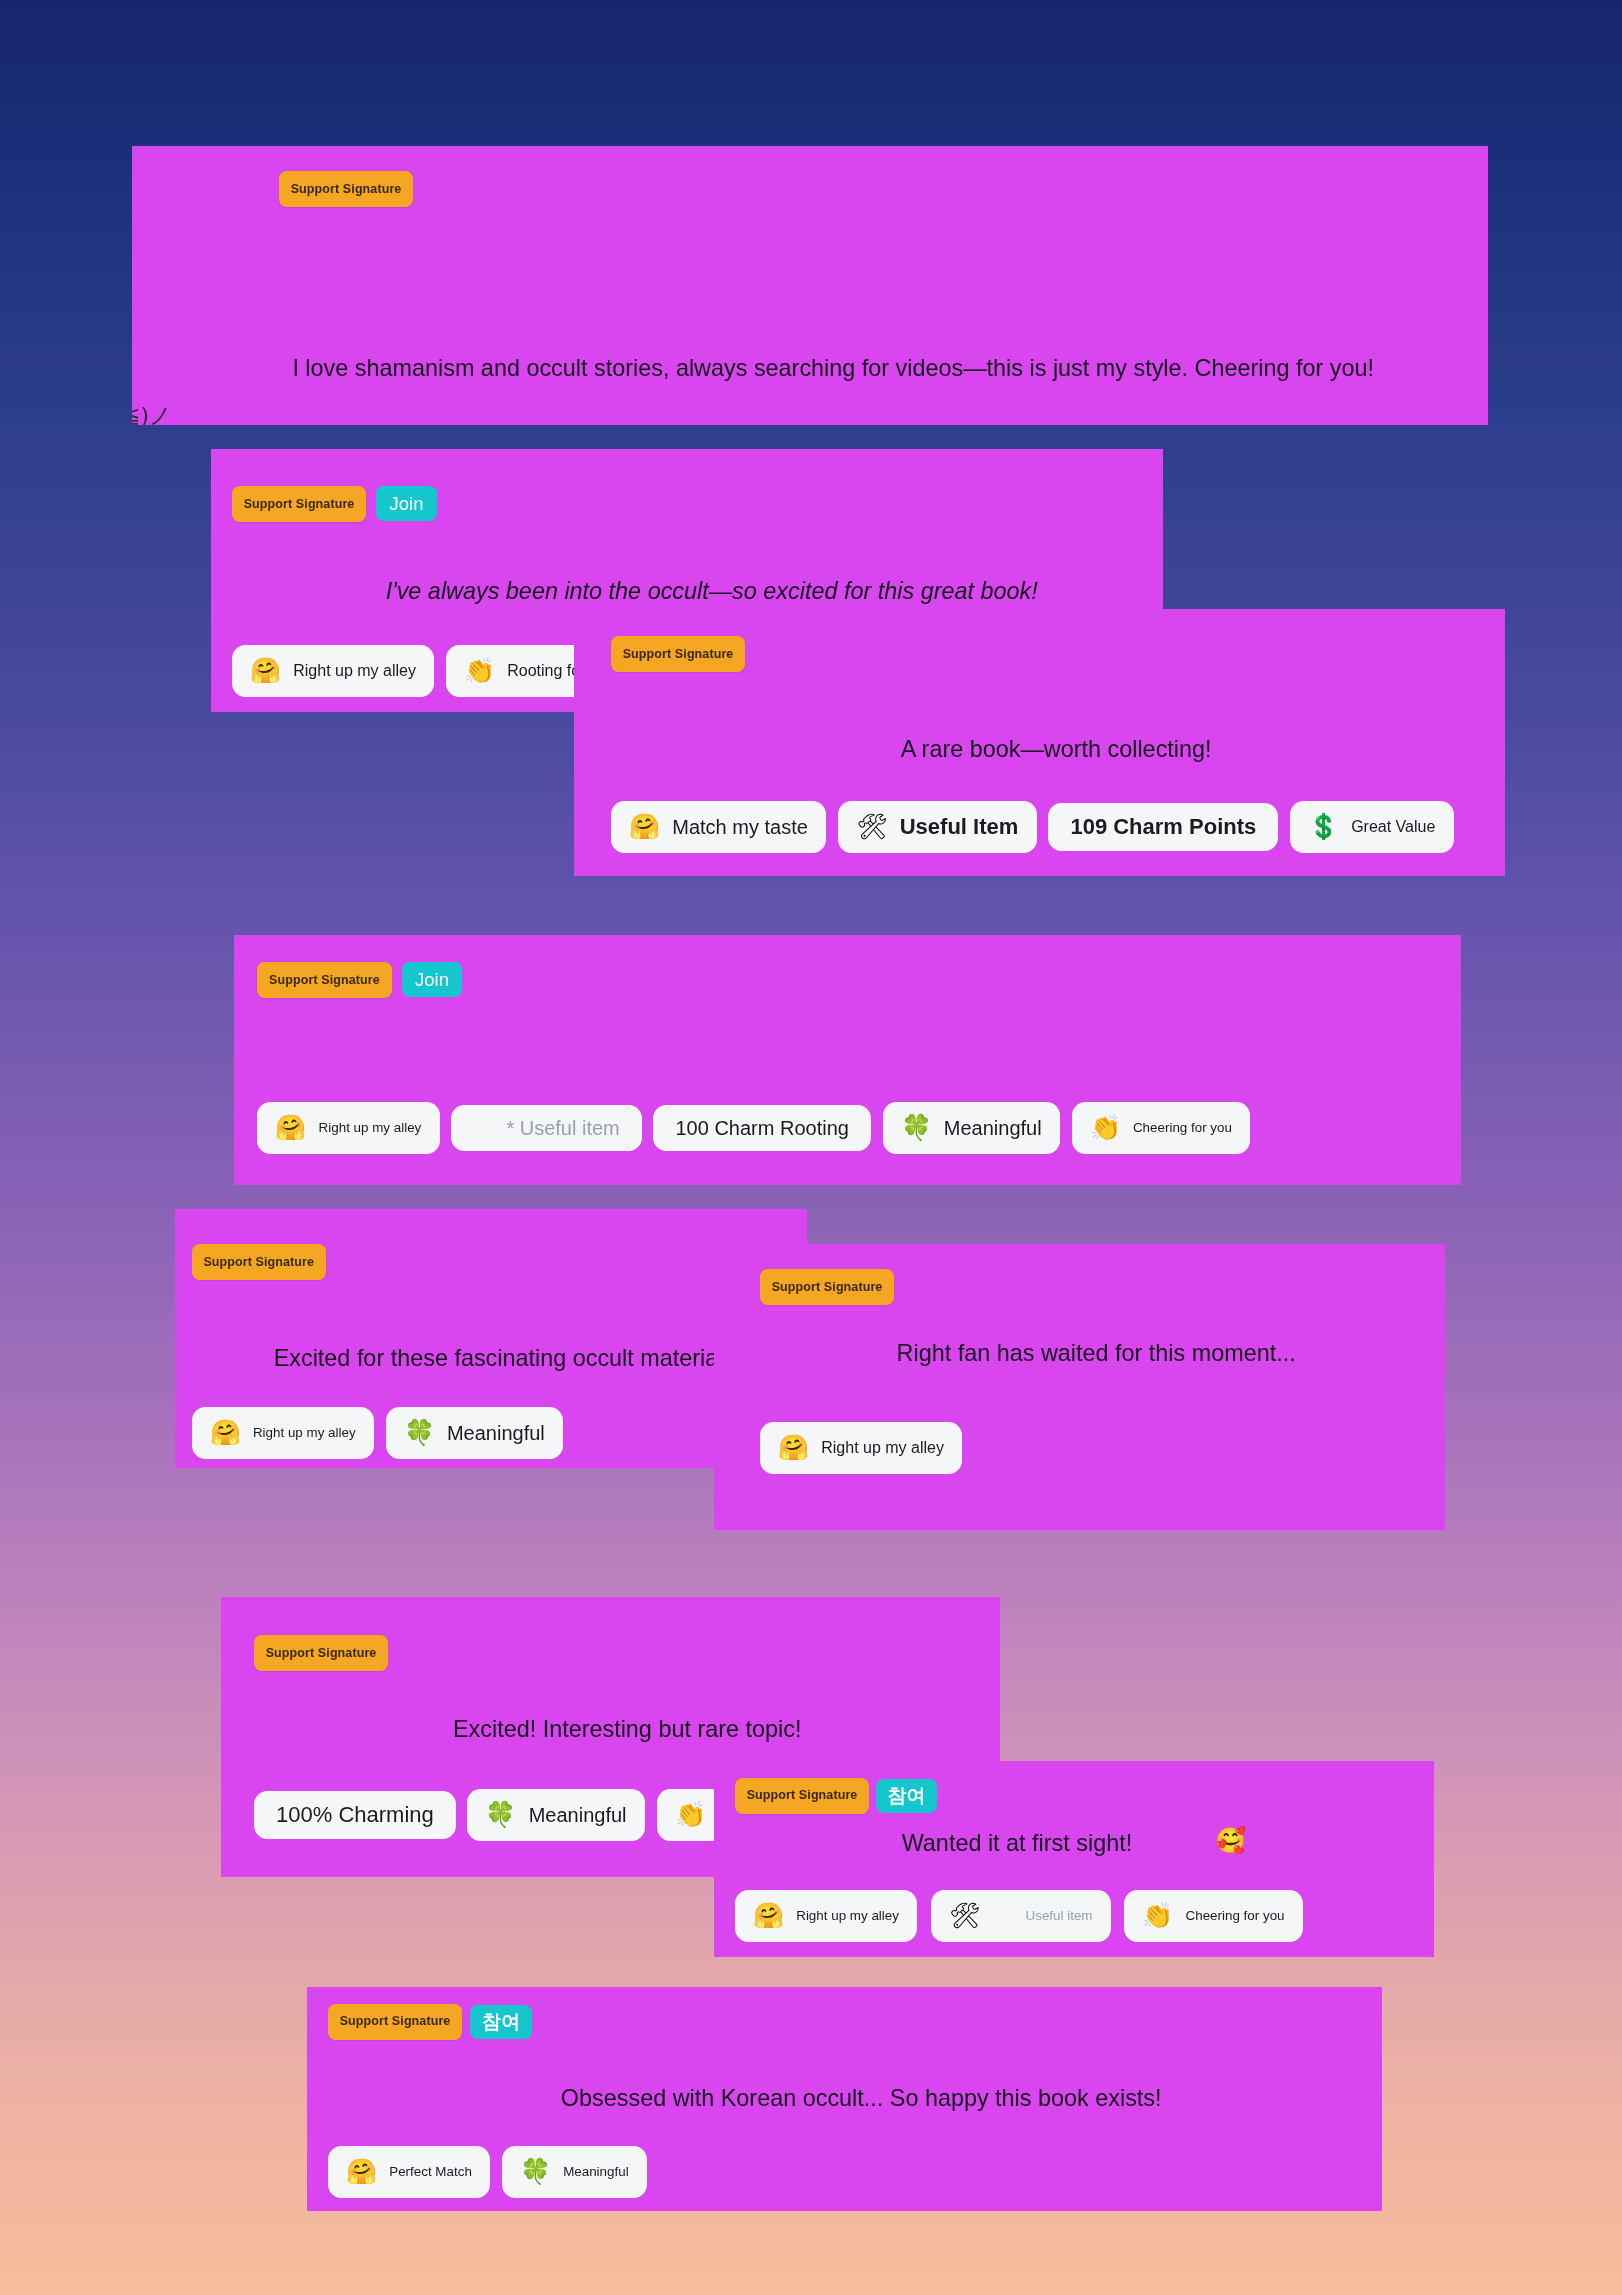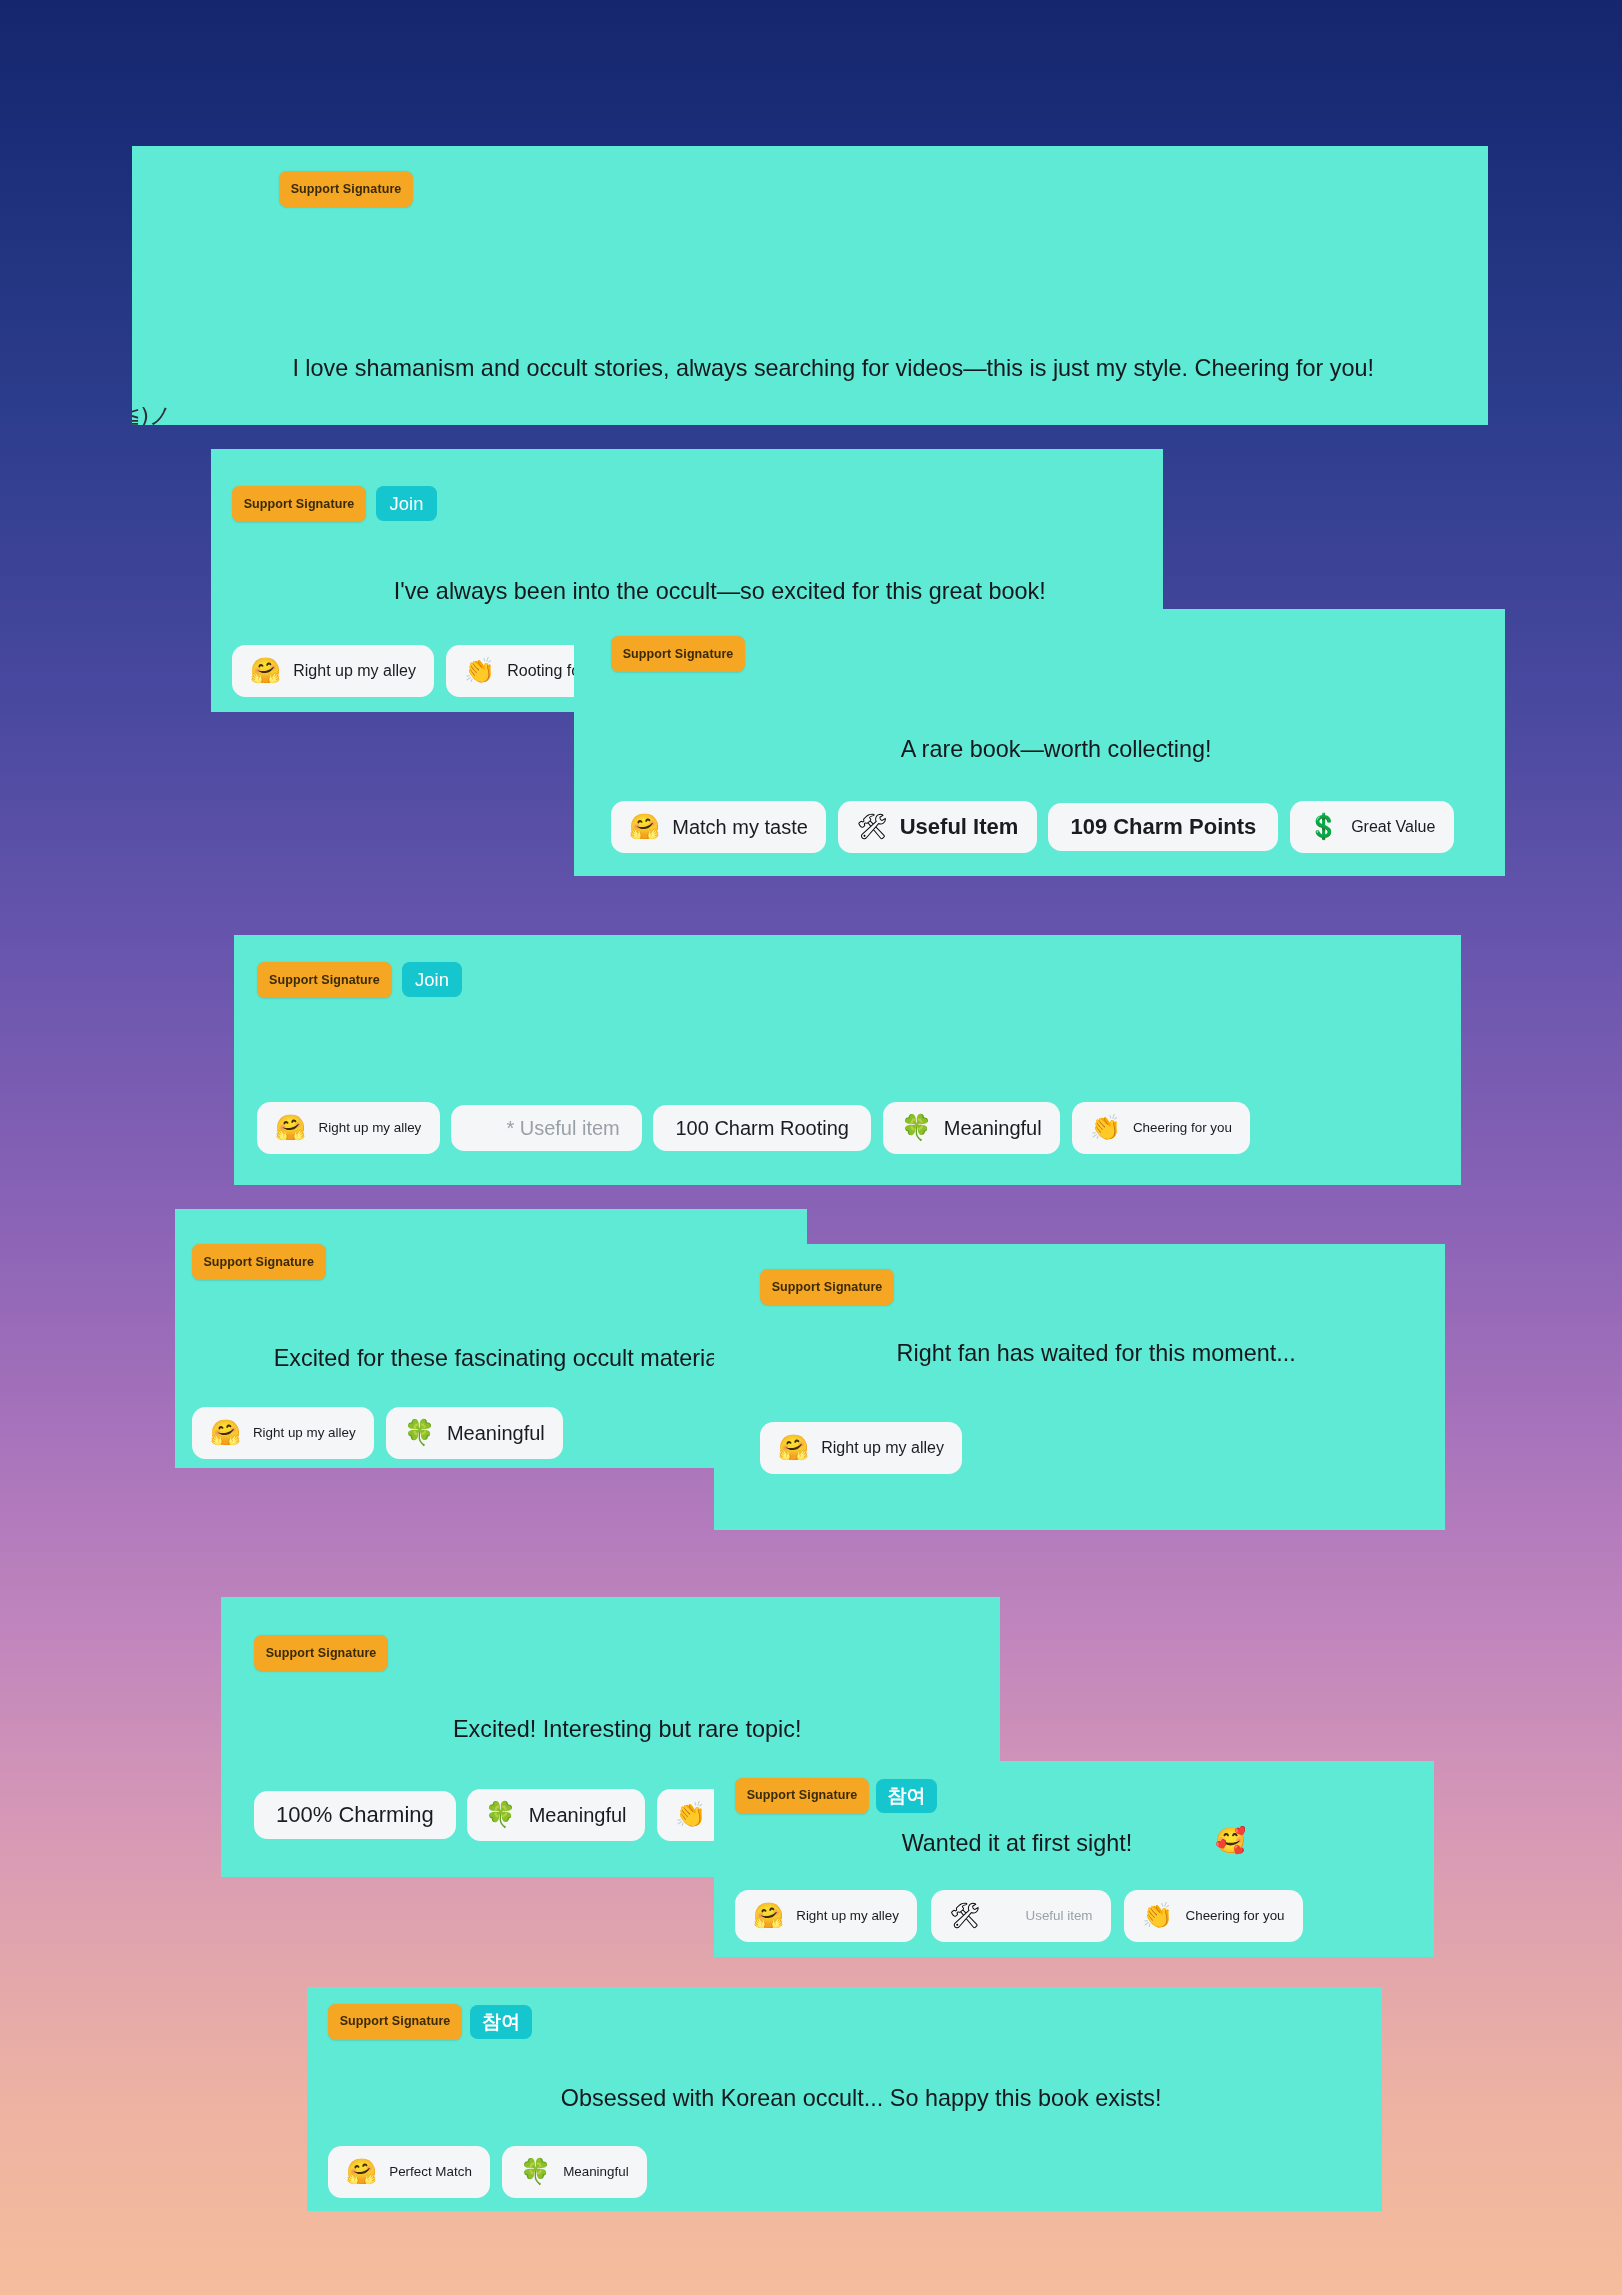--- a/index.html
+++ b/index.html
@@ -30,21 +30,21 @@
   #stage {
     position: absolute;
     left: 0;
     top: 0;
     width: 1623px;
     height: 2295px;
   }
 
   .card {
     position: absolute;
-    background: #5eead4;
+    background: #d946ef;
     box-sizing: border-box;
     overflow: hidden;
   }
 
   .badge-row {
     display: flex;
     align-items: center;
     gap: 10px;
   }
 
@@ -154,21 +154,21 @@
 
     <span class="kaomoji" style="left:-10px; top:259px;">≦)ノ</span>
 
   </div>
 
   <div class="card" style="left:211px; top:449px; width:952px; height:263px;">
     <div class="badge-row" style="position:absolute; left:21px; top:37px;">
       <span class="badge badge-signature">Support Signature</span>
       <span class="badge badge-join">Join</span>
     </div>
-    <div class="card-message" style="position:absolute; left:16px; top:127px; width:952px;">I've always been into the occult—so excited for this great book!</div>
+    <div class="card-message" style="position:absolute; left:8px; top:127px; width:952px;font-style:italic;">I've always been into the occult—so excited for this great book!</div>
     <div class="chips" style="position:absolute; left:21px; top:196px;">
       <div class="chip">
         <span class="chip-emoji">🤗</span>
         <span class="chip-label">Right up my alley</span>
       </div>
       <div class="chip">
         <span class="chip-emoji">👏</span>
         <span class="chip-label">Rooting for you</span>
       </div>
     </div>

